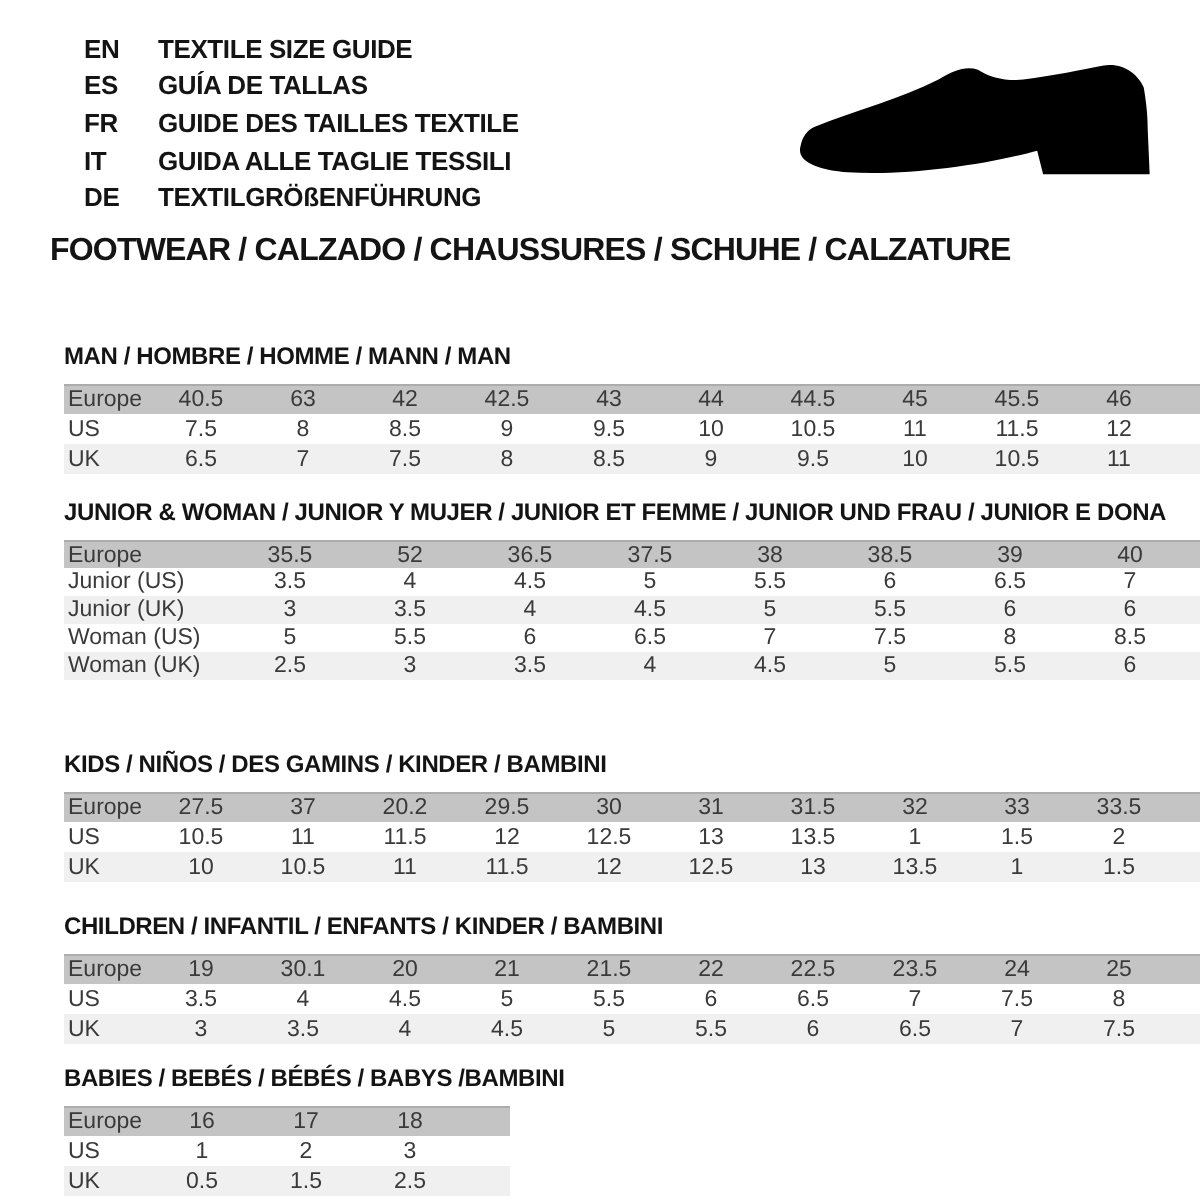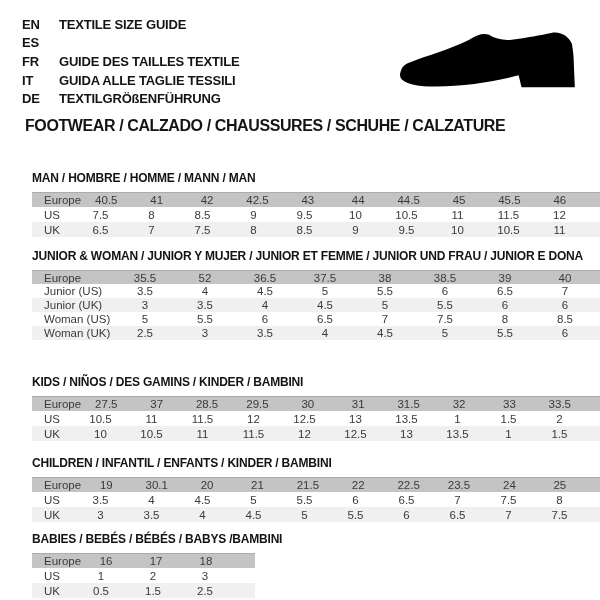--- a/index.html
+++ b/index.html
@@ -15,21 +15,21 @@
     --alt-bg: #f0f0f0;
     --table-text: #3a3a3a;
     --title-color: #141414;
     --icon-color: #000000;
   }
 
   
   .lang-block { position: absolute; top: 15px; left: 22px; }
   .lang-row {
     display: flex; height: 18.6px; align-items: center;
-    font-weight: bold; font-size: 13px; letter-spacing: -0.2px; color: var(--title-color);
+    font-weight: bold; font-size: 13px; letter-spacing: -0.2px; color: var(--title-color); margin-left: 20px;
   }
   .lang-code { flex: 0 0 37px; }
   .lang-label { white-space: nowrap; }
 
   .category-heading {
     position: absolute; top: 107px; left: 15px; margin: 10px;
     font-size: 16px; font-weight: bold; letter-spacing: -0.4px; color: var(--title-color);
     white-space: nowrap;
   }
 
@@ -45,21 +45,21 @@
   }
   .size-table { width: 570px; }
   .trow {
     display: flex; align-items: center; height: 15px;
     font-size: 11.5px; color: var(--table-text); box-sizing: border-box;
     --spacer: 17px;
   }
   .trow::after { content: ""; flex: 0 0 var(--spacer); }
   .trow.head { background: var(--head-bg); border-top: 1px solid #acacac; }
   .trow.alt { background: var(--alt-bg); }
-  .tlabel { flex: 0 0 43px; padding-left: 12px; box-sizing: border-box; white-space: nowrap; }
+  .tlabel { flex: 0 0 43px; padding-left: 2px; box-sizing: border-box; white-space: nowrap; }
   .tcell { flex: 1 1 0; text-align: center; white-space: nowrap; }
 
   .sec-junior { margin-top: 13px; }
   .sec-junior .trow { height: 14px; --spacer: 7px; }
   .sec-junior .tlabel { flex-basis: 83px; }
   .sec-kids { margin-top: 36px; }
   .sec-children { margin-top: 16px; }
   .sec-babies { margin-top: 11px; }
   .sec-babies .size-table { width: 223px; }
   .sec-babies .trow { --spacer: 24px; }
@@ -69,20 +69,21 @@
 
 <div class="page" style="--head-bg: #c4c4c4; --alt-bg: #f0f0f0; --table-text: #3a3a3a; --title-color: #141414; --icon-color: #000000;">
 
   <div class="lang-block">
     <div class="lang-row">
       <span class="lang-code">EN</span>
       <span class="lang-label">TEXTILE SIZE GUIDE</span>
     </div>
     <div class="lang-row">
       <span class="lang-code">ES</span>
+      <span class="lang-label">GUÍA DE TALLAS</span>
     </div>
     <div class="lang-row">
       <span class="lang-code">FR</span>
       <span class="lang-label">GUIDE DES TAILLES TEXTILE</span>
     </div>
     <div class="lang-row">
       <span class="lang-code">IT</span>
       <span class="lang-label">GUIDA ALLE TAGLIE TESSILI</span>
     </div>
     <div class="lang-row">
@@ -110,21 +111,21 @@
   <h1 class="category-heading">FOOTWEAR / CALZADO / CHAUSSURES / SCHUHE / CALZATURE</h1>
 
   <div class="sections">
 
     <section class="size-section sec-man">
       <h2 class="table-title">MAN / HOMBRE / HOMME / MANN / MAN</h2>
       <div class="size-table">
           <div class="trow head">
             <div class="tlabel">Europe</div>
             <div class="tcell">40.5</div>
-            <div class="tcell">41</div>
+            <div class="tcell">63</div>
             <div class="tcell">42</div>
             <div class="tcell">42.5</div>
             <div class="tcell">43</div>
             <div class="tcell">44</div>
             <div class="tcell">44.5</div>
             <div class="tcell">45</div>
             <div class="tcell">45.5</div>
             <div class="tcell">46</div>
           </div>
           <div class="trow">
@@ -217,21 +218,21 @@
         </div>
     </section>
 
     <section class="size-section sec-kids">
       <h2 class="table-title">KIDS / NIÑOS / DES GAMINS / KINDER / BAMBINI</h2>
       <div class="size-table">
           <div class="trow head">
             <div class="tlabel">Europe</div>
             <div class="tcell">27.5</div>
             <div class="tcell">37</div>
-            <div class="tcell">28.5</div>
+            <div class="tcell">20.2</div>
             <div class="tcell">29.5</div>
             <div class="tcell">30</div>
             <div class="tcell">31</div>
             <div class="tcell">31.5</div>
             <div class="tcell">32</div>
             <div class="tcell">33</div>
             <div class="tcell">33.5</div>
           </div>
           <div class="trow">
             <div class="tlabel">US</div>

